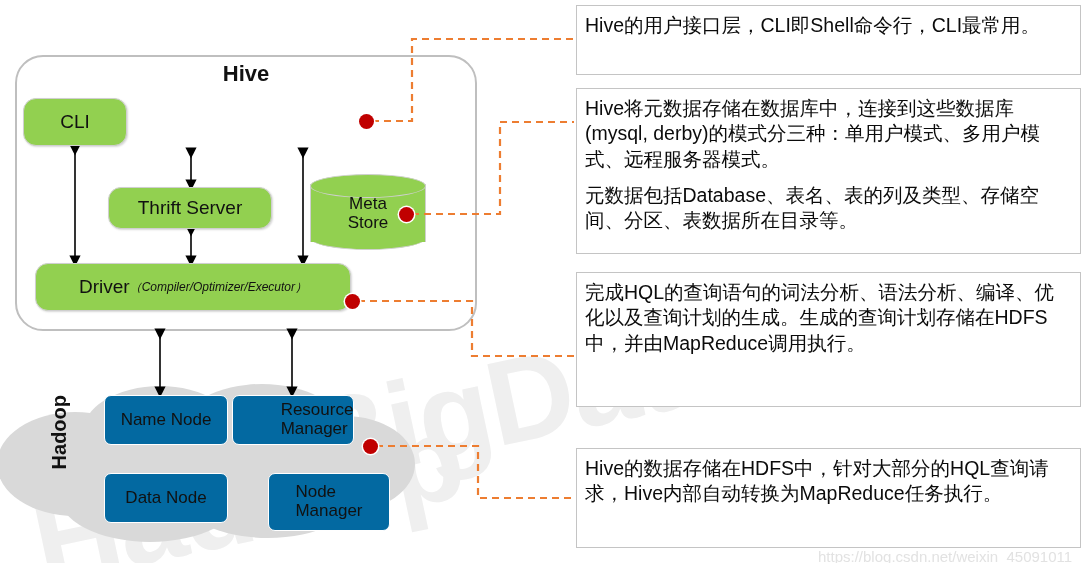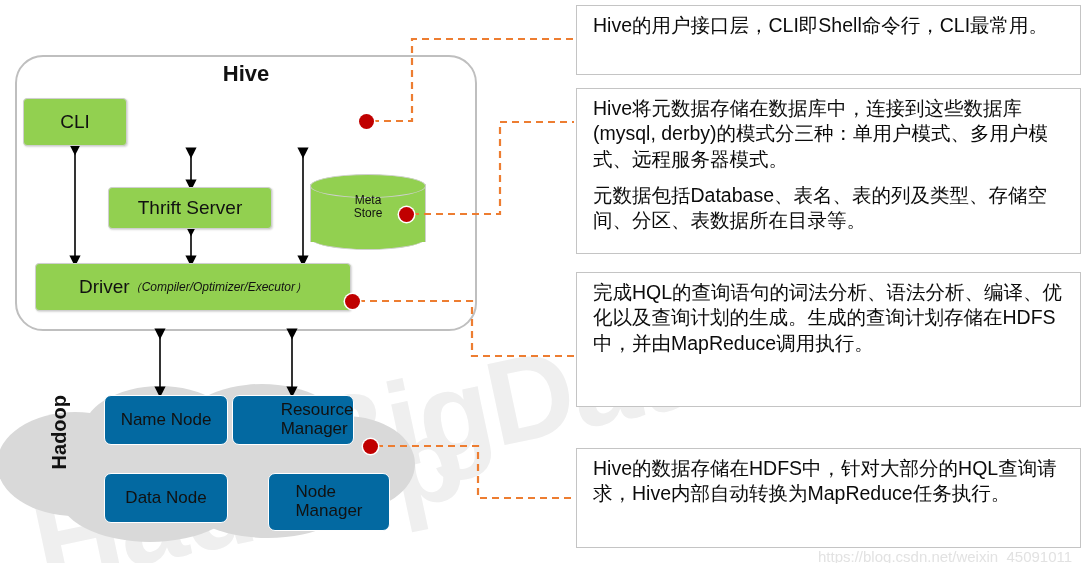--- a/index.html
+++ b/index.html
@@ -71,21 +71,21 @@
     font-size: 22px;
     font-weight: bold;
     color: #111111;
   }
 
   
   .gbox {
     position: absolute;
     background: #92d050;
     border: 1px solid #cfcfcf;
-    border-radius: 4px;
+    border-radius: 13px;
     box-sizing: border-box;
     display: flex;
     align-items: center;
     justify-content: center;
     text-align: center;
     color: #111111;
     font-size: 19px;
     line-height: 1.08;
     box-shadow: 1px 1px 2px rgba(0,0,0,0.16);
   }
@@ -131,21 +131,21 @@
     background: #92d050;
     border: 1px solid #cfcfcf;
     border-radius: 50%;
     box-sizing: border-box;
   }
   #ms-label {
     position: absolute;
     left: 0; top: 20px;
     width: 116px;
     text-align: center;
-    font-size: 12px;
+    font-size: 17px;
     line-height: 1.12;
     color: #111111;
   }
 
   
   #cloud {
     position: absolute;
     left: 0px;
     top: 368px;
     width: 420px;
@@ -199,21 +199,21 @@
 
   
   #connectors { position: absolute; left: 0; top: 0; }
 
   
   .callout {
     position: absolute;
     background: #ffffff;
     border: 1px solid #c4c4c4;
     box-sizing: border-box;
-    padding: 7px 10px 8px 16px;
+    padding: 7px 10px 8px 8px;
     font-size: 19.5px;
     line-height: 1.30;
     color: #0b0b0b;
   }
   .callout p { margin: 0; }
   .callout p + p { margin-top: 11px; }
   #callout-1 { left: 576px; top: 5px;   width: 505px; height: 70px; }
   #callout-2 { left: 576px; top: 88px;  width: 505px; height: 166px; }
   #callout-3 { left: 576px; top: 272px; width: 505px; height: 135px; }
   #callout-4 { left: 576px; top: 448px; width: 505px; height: 100px; }

